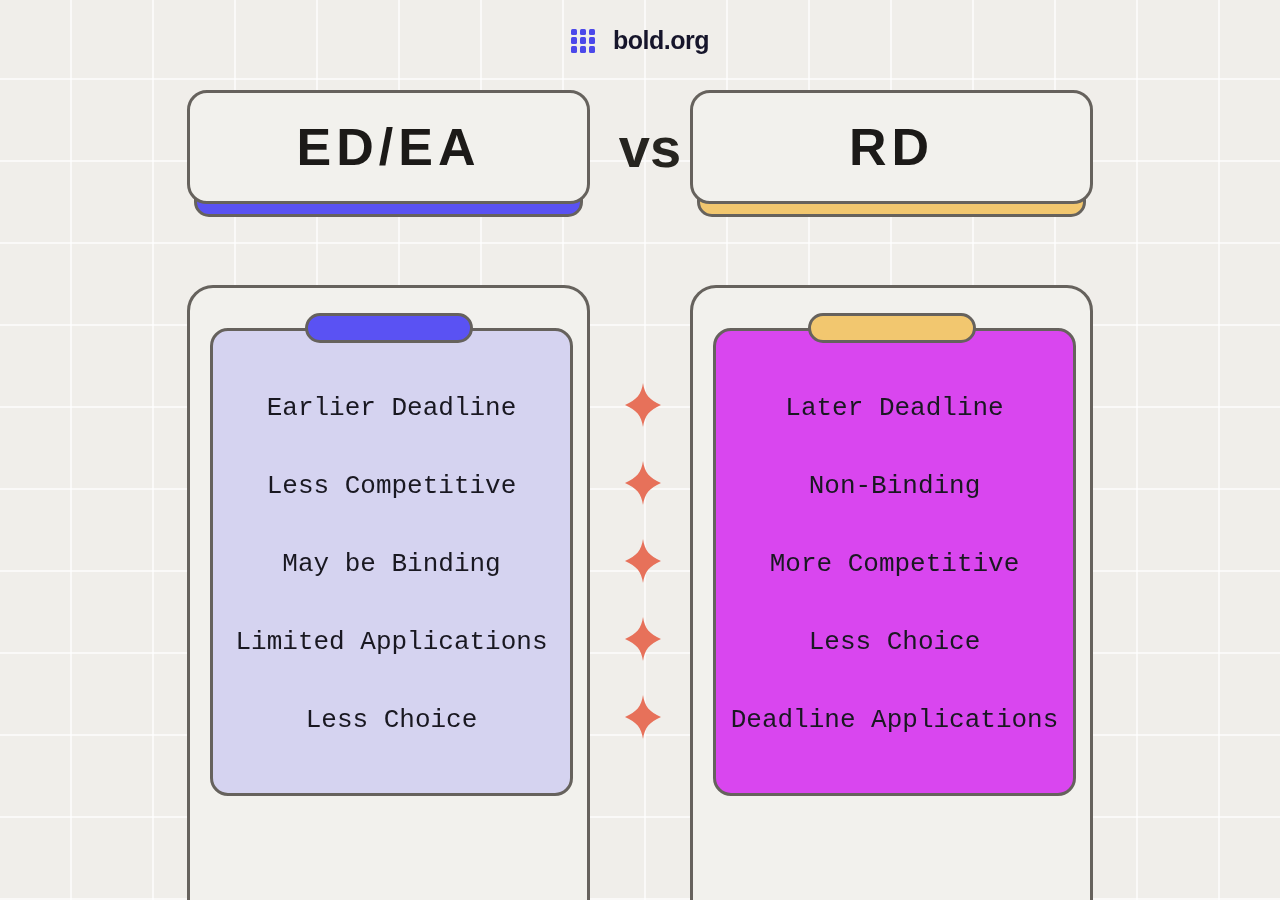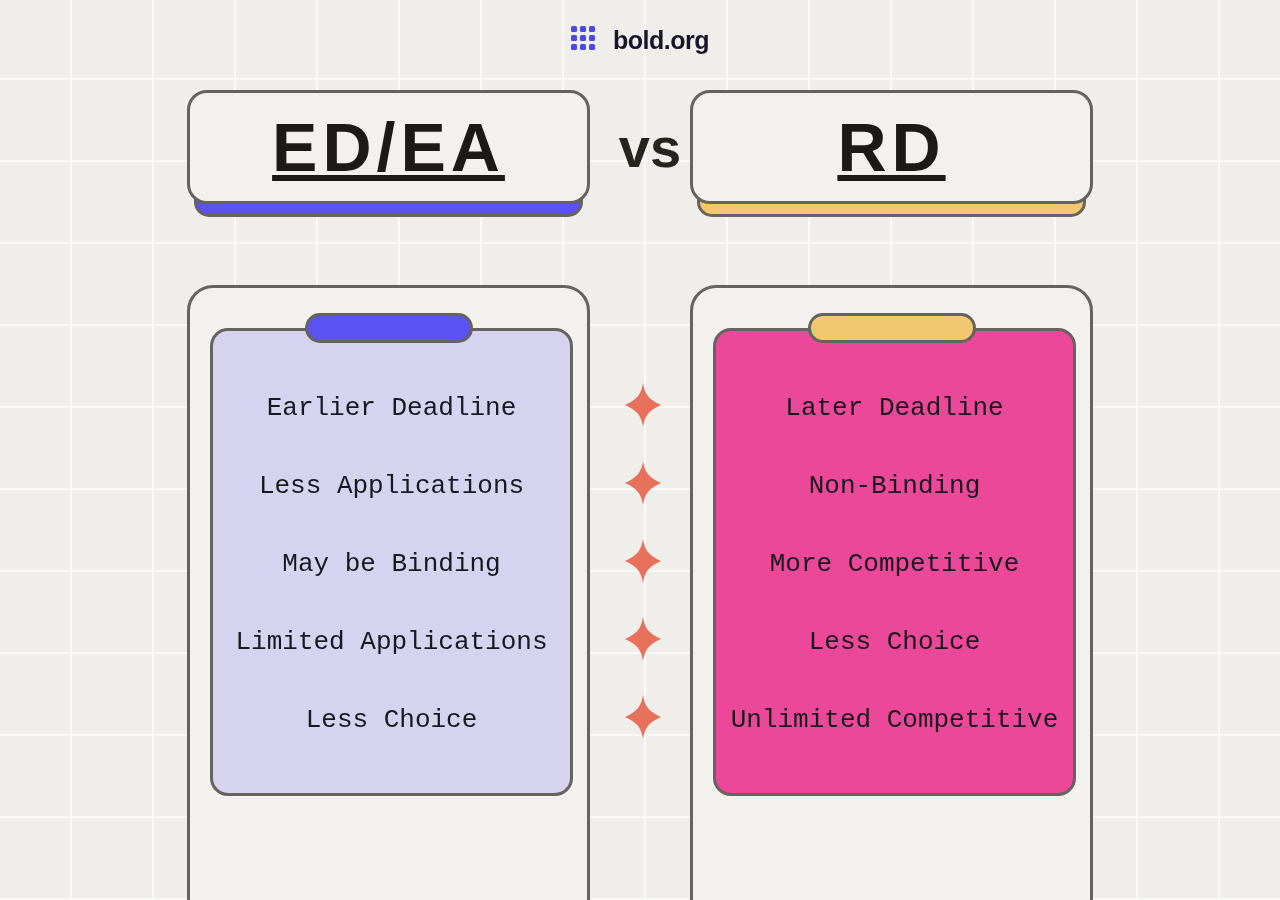--- a/index.html
+++ b/index.html
@@ -9,21 +9,21 @@
     background-color:#f0eeea;
     background-image:
       linear-gradient(to right, rgba(255,255,255,.65) 0 2px, transparent 2px),
       linear-gradient(to bottom, rgba(255,255,255,.65) 0 2px, transparent 2px);
     background-size:82px 82px;
     background-position:70px 78px;
   }
   
   .logo{
     position:absolute;top:26px;left:0;right:0;
-    display:flex;justify-content:center;gap:18px;
+    display:flex;align-items:center;justify-content:center;gap:18px;
   }
   .logo-grid{
     width:24px;height:24px;display:grid;
     grid-template-columns:repeat(3,1fr);grid-template-rows:repeat(3,1fr);
     gap:2.5px;
   }
   .logo-grid span{background:#4b48ea;border-radius:1.5px;display:block;}
   .logo-text{
     font-size:25px;font-weight:800;color:#16152b;letter-spacing:-0.5px;
   }
@@ -37,21 +37,21 @@
   .header-card.left{left:187px;}
   .header-card.right{left:690px;}
   .header-card .base{
     position:absolute;left:4px;right:4px;bottom:-16px;height:36px;
     border:3px solid #66625d;border-radius:15px;box-sizing:border-box;
     z-index:-1;
   }
   .header-card.left .base{background:#5a52f3;}
   .header-card.right .base{background:#f2c76f;}
   .header-title{
-    font-size:68px;font-weight:800;color:#1c1a18;letter-spacing:5px;text-decoration:underline;
+    font-size:52px;font-weight:800;color:#1c1a18;letter-spacing:5px;
   }
   .vs{
     position:absolute;top:118px;left:590px;width:120px;height:60px;
     display:flex;align-items:center;justify-content:center;
     font-size:56px;font-weight:800;color:#26241f;line-height:1;
   }
   
   .content-card{
     position:absolute;top:285px;width:403px;height:696px;
     background:#f2f1ed;border:3px solid #66625d;border-radius:26px;
@@ -59,21 +59,21 @@
     font-family:Liberation Mono, monospace;
   }
   .content-card.left{left:187px;}
   .content-card.right{left:690px;}
   .panel{
     position:absolute;left:20px;top:40px;width:363px;height:468px;
     border:3px solid #66625d;border-radius:18px;box-sizing:border-box;
     padding-top:38px;
   }
   .content-card.left .panel{background:#d5d3f0;}
-  .content-card.right .panel{background:#ec4899;}
+  .content-card.right .panel{background:#d946ef;}
   .clip{
     position:absolute;top:25px;left:50%;transform:translateX(-50%);
     width:168px;height:30px;border:3px solid #66625d;border-radius:999px;
     box-sizing:border-box;z-index:2;
   }
   .content-card.left .clip{background:#5a52f3;}
   .content-card.right .clip{background:#f2c76f;}
   .row{
     height:78px;display:flex;align-items:center;justify-content:center;
     font-size:26px;color:#191821;
@@ -111,35 +111,35 @@
 
 <div class="header-card right">
   <div class="base"></div>
   <div class="header-title">RD</div>
 </div>
 
 <div class="content-card left">
   <div class="clip"></div>
   <div class="panel">
     <div class="row">Earlier Deadline</div>
-    <div class="row">Less Applications</div>
+    <div class="row">Less Competitive</div>
     <div class="row">May be Binding</div>
     <div class="row">Limited Applications</div>
     <div class="row">Less Choice</div>
   </div>
 </div>
 
 <div class="content-card right">
   <div class="clip"></div>
   <div class="panel">
     <div class="row">Later Deadline</div>
     <div class="row">Non-Binding</div>
     <div class="row">More Competitive</div>
     <div class="row">Less Choice</div>
-    <div class="row">Unlimited Competitive</div>
+    <div class="row">Deadline Applications</div>
   </div>
 </div>
 
 <span class="star s1">
   <svg viewBox="0 0 36 44" xmlns="http://www.w3.org/2000/svg">
       <path fill="#e7715a" d="M18 0 C19.6 11.5, 24.5 17, 36 22 C24.5 27, 19.6 32.5, 18 44 C16.4 32.5, 11.5 27, 0 22 C11.5 17, 16.4 11.5, 18 0 Z"></path>
     </svg>
 </span>
 <span class="star s2">
   <svg viewBox="0 0 36 44" xmlns="http://www.w3.org/2000/svg">

